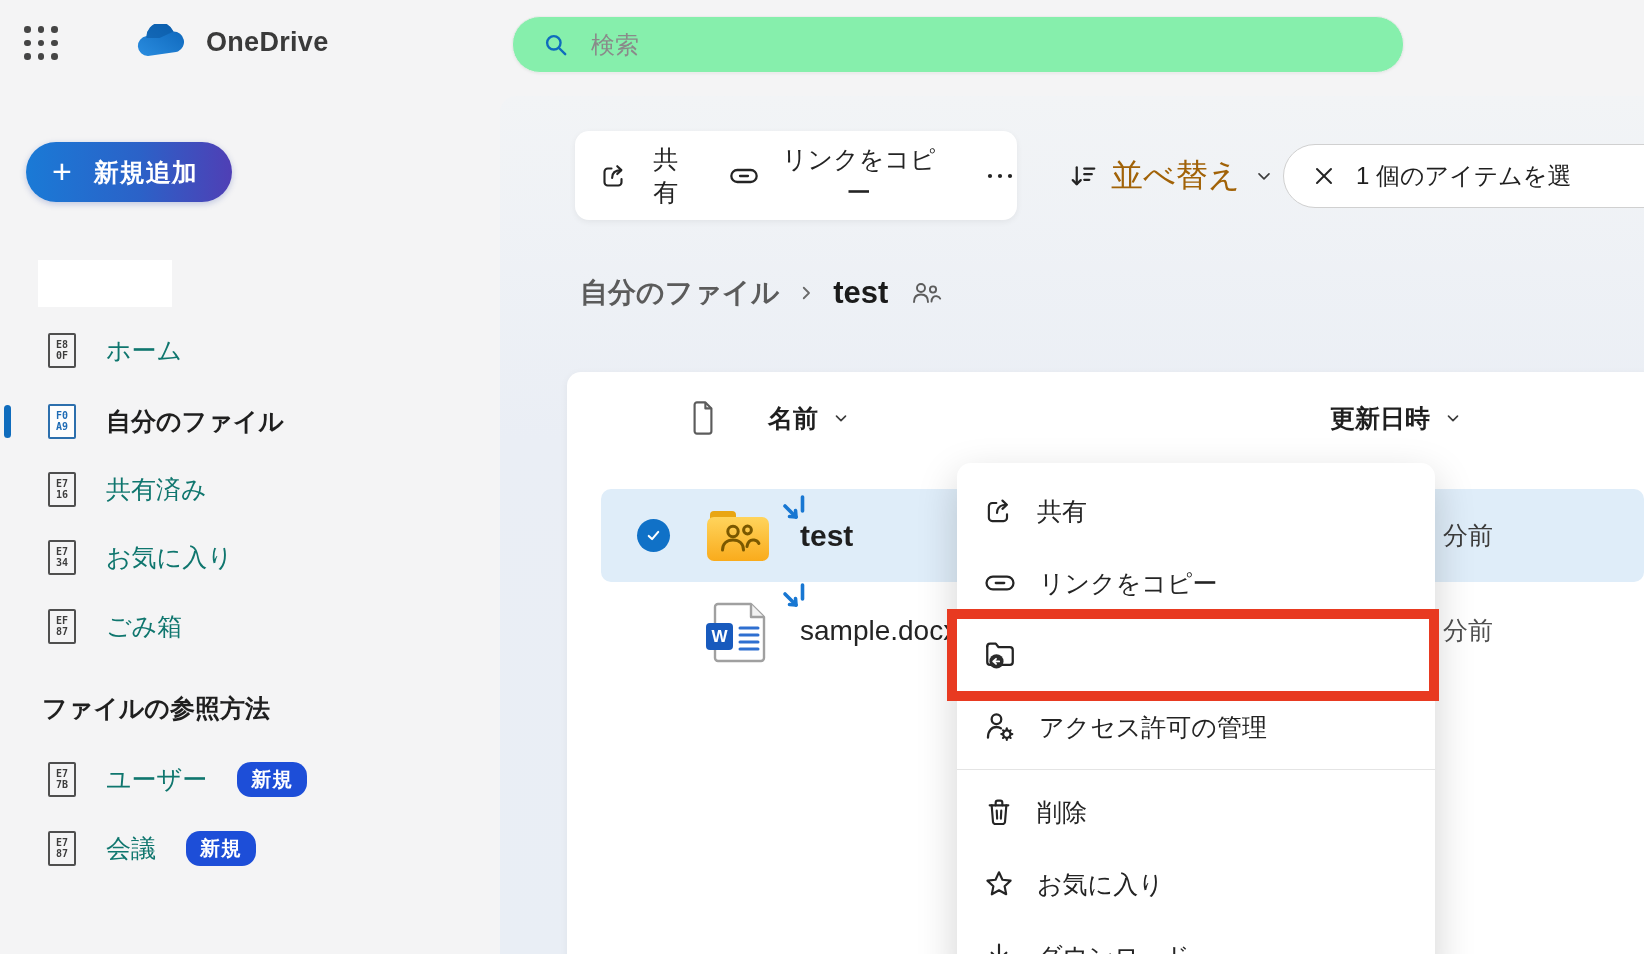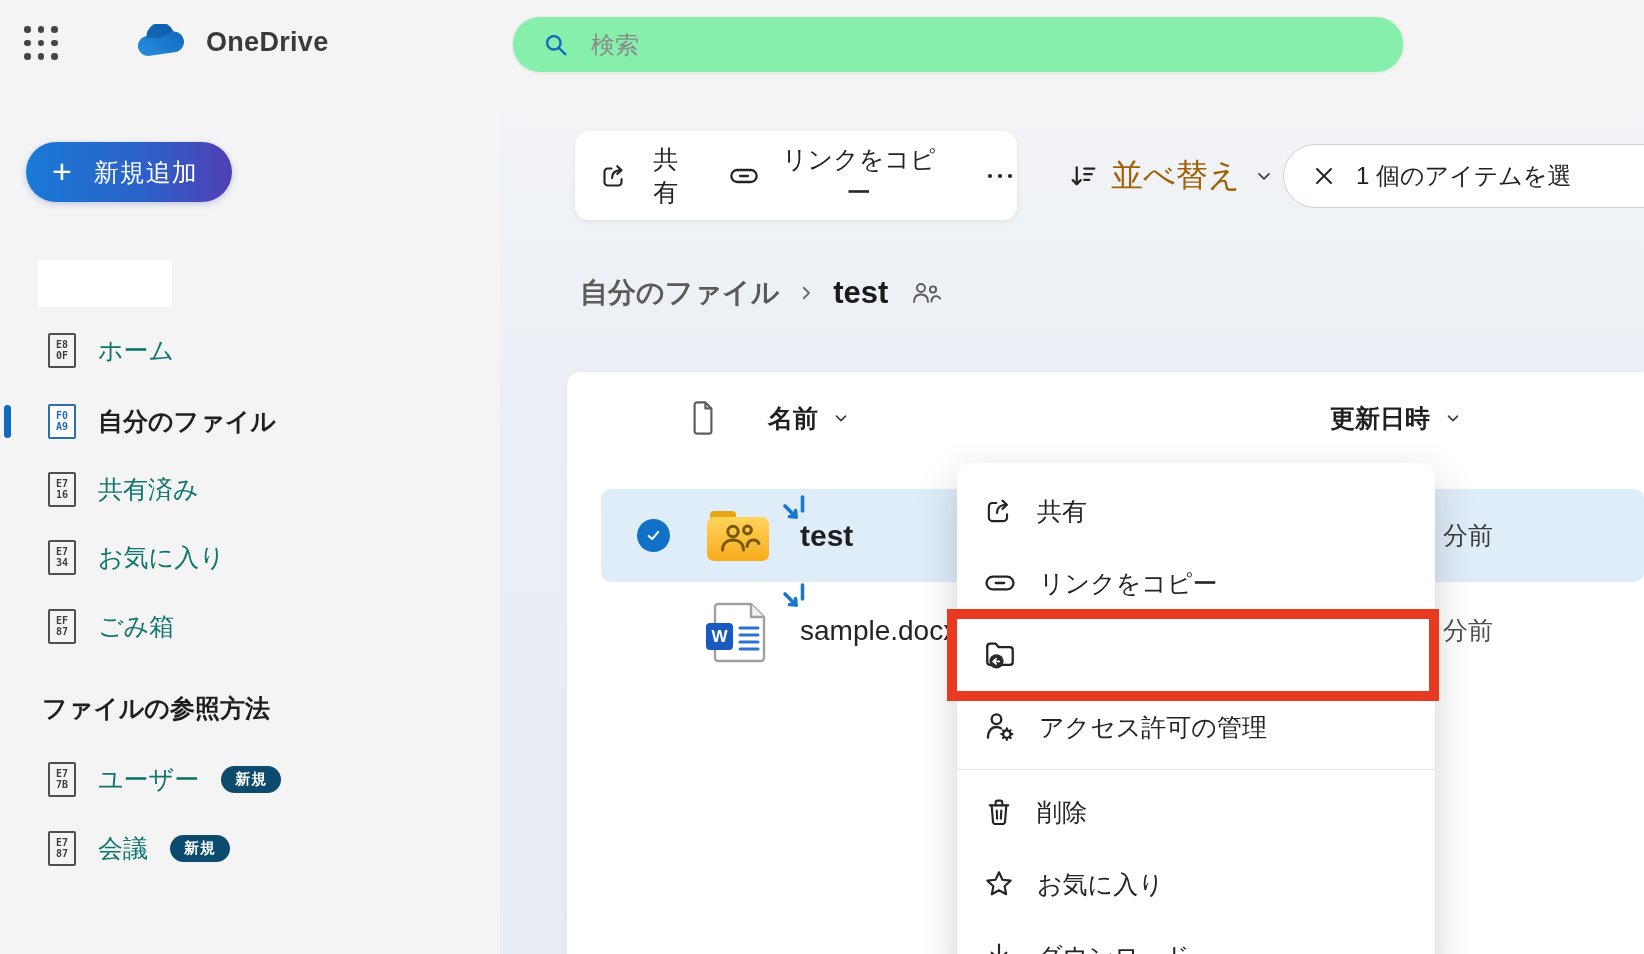--- a/index.html
+++ b/index.html
@@ -35,41 +35,41 @@
   .searchbar input::placeholder { color:#8a8a8a; }
   
   .new-btn {
     position:absolute; left:26px; top:142px; width:206px; height:60px;
     border:none; border-radius:30px; cursor:pointer;
     background:linear-gradient(90deg,#1a7ad6 0%,#2b62c8 55%,#4f3fb5 100%);
     color:#fff; display:flex; align-items:center; padding-left:26px; gap:22px;
     box-shadow:0 2px 6px rgba(30,60,160,.25);
   }
   .new-btn .plus { font-size:34px; font-weight:400; line-height:1; margin-top:-3px; }
-  .new-btn .lbl { font-size:25px; font-weight:400; letter-spacing:1px; }
+  .new-btn .lbl { font-size:25px; font-weight:700; letter-spacing:1px; }
   .redacted { position:absolute; left:38px; top:260px; width:134px; height:47px; background:#fff; }
   .side-item {
     position:absolute; left:30px; width:420px; height:68px;
-    display:flex; align-items:center; gap:22px; cursor:pointer; padding-left:18px;
+    display:flex; align-items:center; gap:30px; cursor:pointer; padding-left:18px;
     border-radius:8px;
   }
   .tofu {
     width:28px; height:35px; border:2px solid #4f4f4f; border-radius:2px; flex:none;
     display:flex; flex-direction:column; align-items:center; justify-content:center;
     font-family:"DejaVu Sans Mono",monospace; font-size:10px; font-weight:700;
     line-height:1.15; color:#3d3d3d; letter-spacing:0;
   }
   .tofu.active { border-color:#2c6fad; color:#1f6cb5; background:#fdfdfd; }
   .side-item .s-lbl { font-size:25px; font-weight:400; color:#0f766e; }
   .side-item.selected .s-lbl { font-weight:700; color:#1f1f1f; }
   .accent-bar { position:absolute; left:4px; top:405px; width:7px; height:33px;
     border-radius:4px; background:#0f6cbd; }
   .side-heading { position:absolute; left:42px; top:692px; font-size:25px; font-weight:700; color:#1f1f1f; }
   .badge-new {
-    background:#0c4a6e; color:#fff; font-size:15px; font-weight:700;
+    background:#1d4ed8; color:#fff; font-size:20px; font-weight:700;
     padding:4px 14px; border-radius:14px; letter-spacing:1px; flex:none;
   }
   
   .toolbar-card {
     position:absolute; left:575px; top:131px; width:442px; height:89px;
     background:#fff; border-radius:14px; box-shadow:0 2px 6px rgba(0,0,0,.06);
     display:flex; align-items:center; padding-left:24px; gap:38px;
   }
   .tb-btn { display:flex; align-items:center; gap:13px; cursor:pointer; background:none; border:none;
     font-family:"Liberation Sans",sans-serif; }

